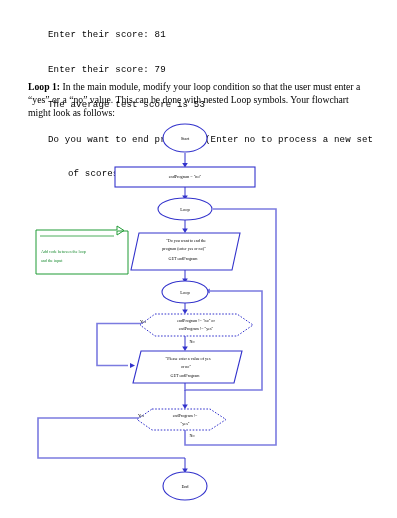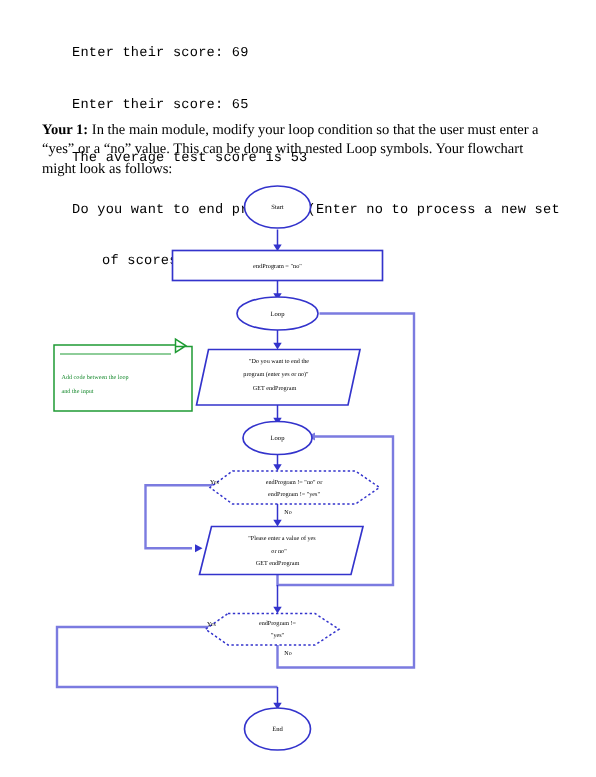--- a/index.html
+++ b/index.html
@@ -77,28 +77,28 @@
     text-anchor: start;
     dominant-baseline: middle;
   }
 </style>
 </head>
 <body>
 
 <div id="page">
 
   <div class="console-block">
-    <span class="console-line">Enter their score: 69</span>
-    <span class="console-line">Enter their score: 65</span>
+    <span class="console-line">Enter their score: 81</span>
+    <span class="console-line">Enter their score: 79</span>
     <span class="console-line">The average test score is 53</span>
     <span class="console-line">Do you want to end program? (Enter no to process a new set</span>
     <span class="console-line indent">of scores): yes</span>
   </div>
 
-  <div class="step-para"><b>Your 1:</b><span>  In the main module, modify your loop condition so that the user must enter a “yes” or a “no” value.  This can be done with nested Loop symbols.  Your flowchart might look as follows:</span></div>
+  <div class="step-para"><b>Loop 1:</b><span>  In the main module, modify your loop condition so that the user must enter a “yes” or a “no” value.  This can be done with nested Loop symbols.  Your flowchart might look as follows:</span></div>
 
   <div id="flowchart">
     <svg width="397" height="400" viewBox="0 0 397 400" xmlns="http://www.w3.org/2000/svg">
 
       <g>
 
         <path d="M185,35 L185,47" stroke="#3333cc" stroke-width="1" fill="none"></path>
         <path d="M182.2,45 L185,49.5 L187.8,45 Z" fill="#3333cc"></path>
 
         <path d="M185,68 L185,79" stroke="#3333cc" stroke-width="1" fill="none"></path>

